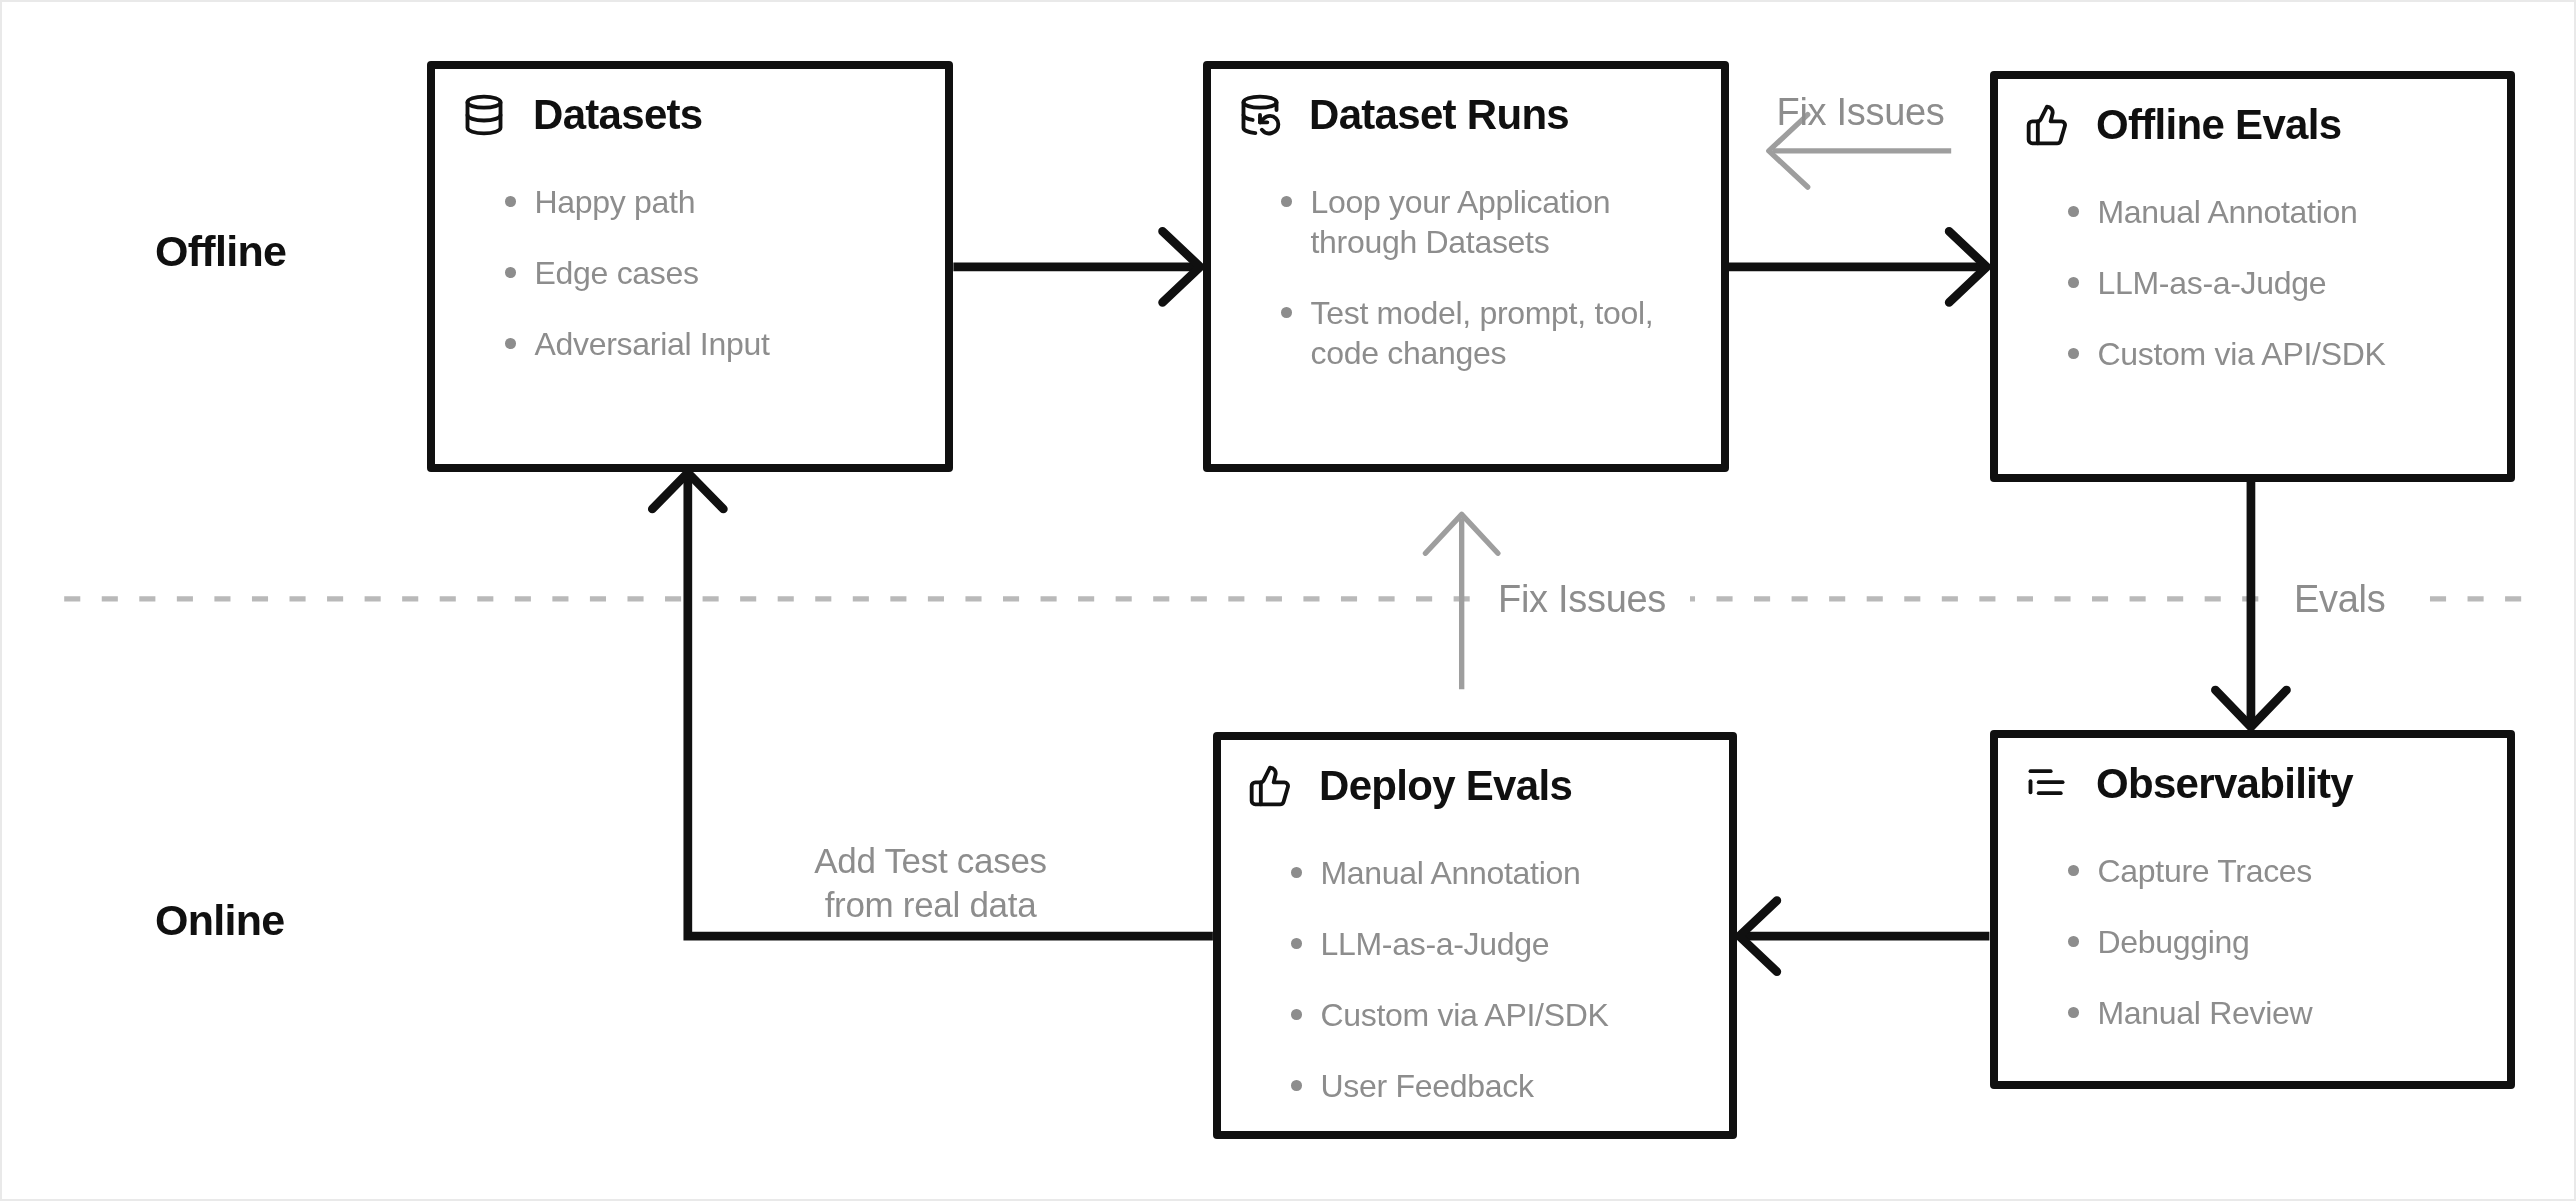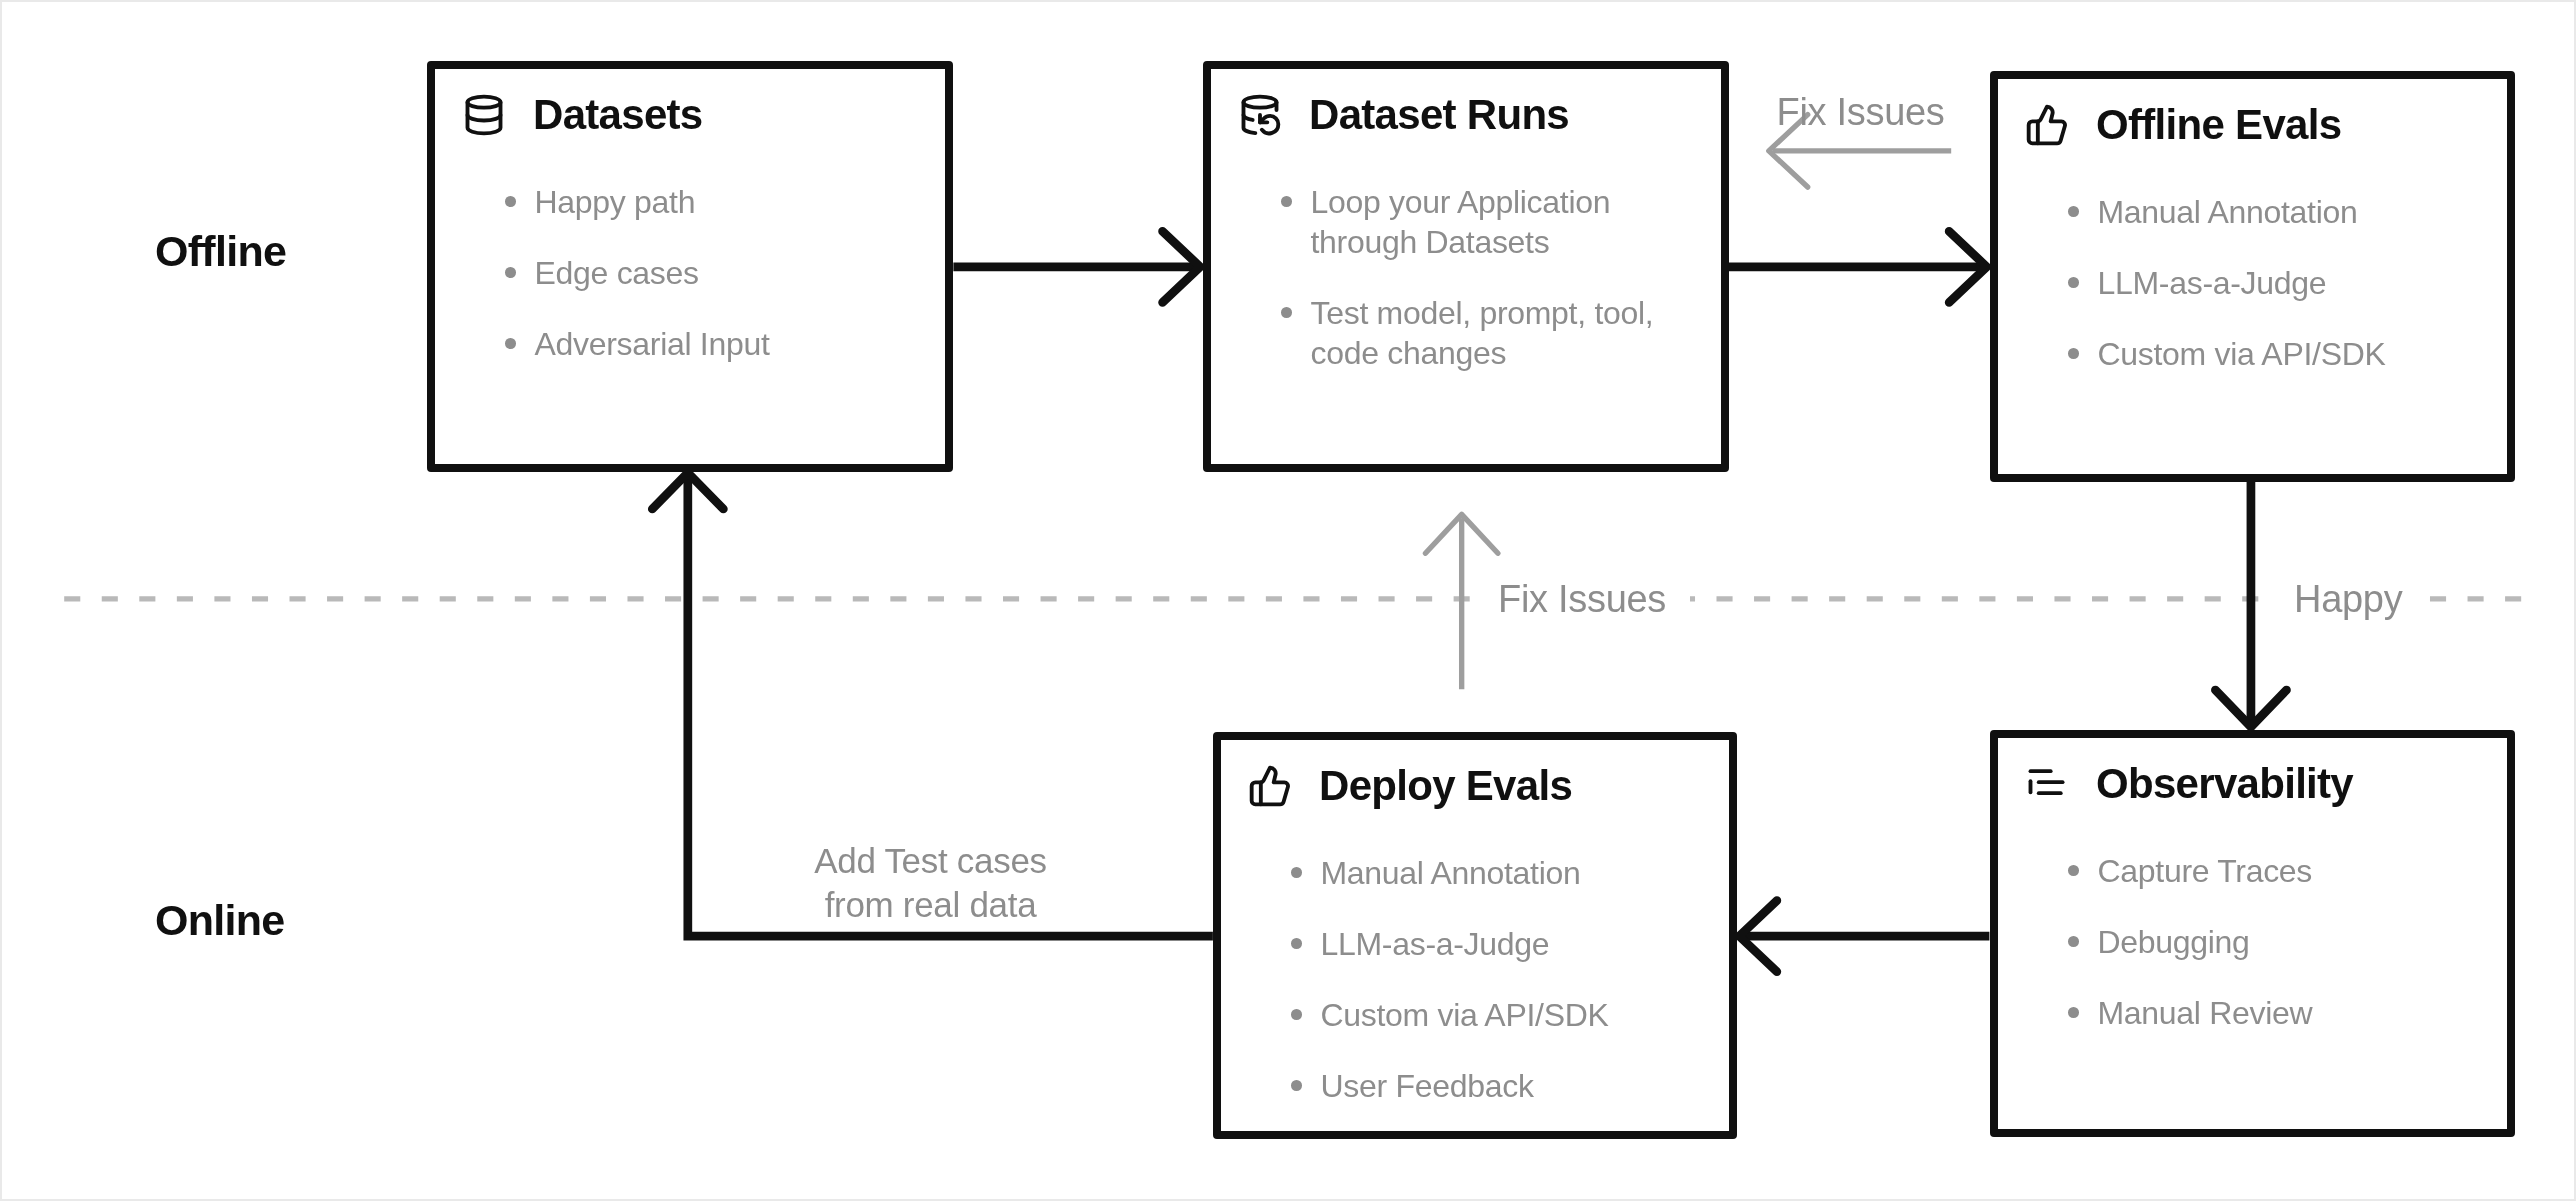--- a/index.html
+++ b/index.html
@@ -30,21 +30,21 @@
     position:absolute;z-index:3;
     background:var(--bg);
     border:8px solid var(--ink);
     border-radius:4px;
     padding:21.5px 27px;
   }
   #box-datasets{left:425px;top:59px;width:526px;height:411px;}
   #box-dataset-runs{left:1201px;top:59px;width:526px;height:411px;}
   #box-offline-evals{left:1988px;top:69px;width:525px;height:411px;}
   #box-online-evals{left:1211px;top:730px;width:524px;height:407px;}
-  #box-observability{left:1988px;top:728px;width:525px;height:407px;}
+  #box-observability{left:1988px;top:728px;width:525px;height:359px;}
 
   .node-head{display:flex;align-items:center;gap:27px;}
   .icon{width:44px;height:44px;flex:0 0 44px;stroke:var(--ink);fill:none;stroke-width:2.1;stroke-linecap:round;stroke-linejoin:round;}
   .node-title{font-size:42px;font-weight:700;color:var(--ink);letter-spacing:-0.7px;white-space:nowrap;}
 
   .node-items{list-style:none;margin-top:43px;padding-left:43px;}
   .node-items li{
     position:relative;
     font-size:32px;line-height:40px;
     color:var(--muted);
@@ -198,20 +198,20 @@
     </header>
     <ul class="node-items">
         <li>Capture Traces</li>
         <li>Debugging</li>
         <li>Manual Review</li>
       </ul>
   </section>
 
   <div class="edge-label" id="fix-issues-top">Fix Issues</div>
   <div class="edge-label" id="fix-issues-mid">Fix Issues</div>
-  <div class="edge-label" id="deploy-label">Happy</div>
+  <div class="edge-label" id="deploy-label">Evals</div>
   <div class="edge-label" id="add-test-cases">
     <span>Add Test cases</span>
     <span>from real data</span>
   </div>
 
 </div>
 
 
 </body></html>

